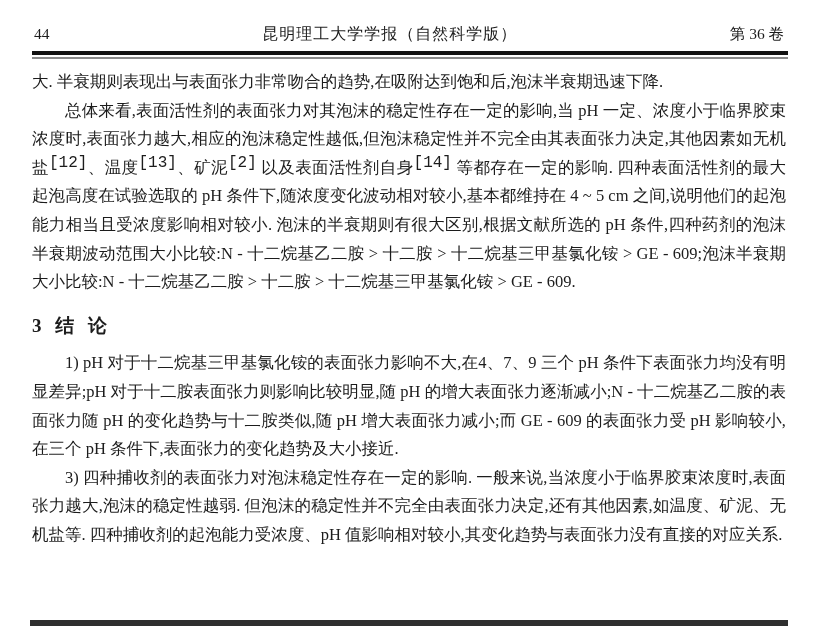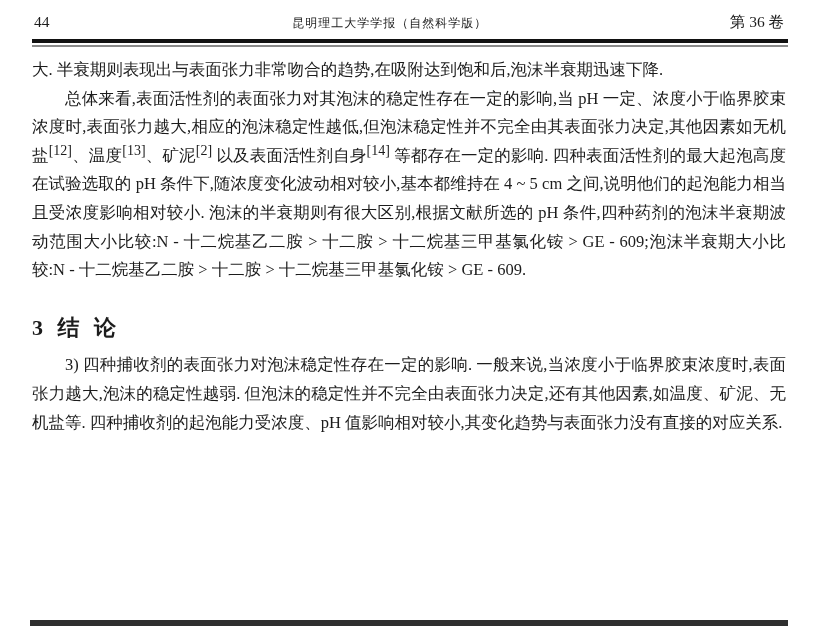--- a/index.html
+++ b/index.html
@@ -7,59 +7,60 @@
     width: 816px; height: 629px;
     background: #ffffff;
     font-family: "Liberation Serif", "DejaVu Serif", serif;
     color: #1c1c1c;
     overflow: hidden;
   }
   .page {
     position: relative;
     width: 816px; height: 629px;
     box-sizing: border-box;
-    padding: 10px 30px 0 32px;
+    padding: 22px 30px 0 32px;
   }
   
   .running-head {
     display: flex;
     align-items: baseline;
     justify-content: space-between;
     font-size: 15.5px;
     padding: 2px 2px 6px 2px;
   }
-  .running-head .journal { font-size: 12px; letter-spacing: 1px; }
+  .running-head .journal { font-size: 16px; letter-spacing: 1px; }
   .rule-thick {
     height: 4px; background: #111;
     margin: 0 -2px 2px 0;
   }
   .rule-thin {
     height: 2px; background: #8a8a8a;
     margin: 0 -2px 0 0;
   }
   
   .content {
     margin-top: 9px;
     font-size: 16.5px;
     line-height: 28.6px;
     text-align: justify;
     text-justify: inter-ideograph;
   }
   .content p { margin: 0; }
   p.indent { text-indent: 2em; }
   sup.cite {
-    font-size: 14px;
+    font-size: 16px;
     line-height: 0;
     vertical-align: 6px;
     letter-spacing: 0;
+    font-family: Liberation Mono, monospace;
   }
   
   h2.section-heading {
-    margin: 29px 0 9px 0;
-    font-size: 22px;
+    margin: 15px 0 9px 0;
+    font-size: 19px;
     font-weight: bold;
     word-spacing: 7px;
     letter-spacing: 1px;
   }
   
   .footer-rule {
     position: absolute;
     left: 30px; right: 28px;
     top: 620px; height: 6px;
     background: #2f2f2f;
@@ -79,18 +80,19 @@
   <div class="rule-thin"></div>
 
   <div class="content">
 
     <p>大. 半衰期则表现出与表面张力非常吻合的趋势,在吸附达到饱和后,泡沫半衰期迅速下降.</p>
 
     <p class="indent"><span>总体来看,表面活性剂的表面张力对其泡沫的稳定性存在一定的影响,当 pH 一定、浓度小于临界胶束浓度时,表面张力越大,相应的泡沫稳定性越低,但泡沫稳定性并不完全由其表面张力决定,其他因素如无机盐</span><sup class="cite">[12]</sup><span>、温度</span><sup class="cite">[13]</sup><span>、矿泥</span><sup class="cite">[2]</sup><span> 以及表面活性剂自身</span><sup class="cite">[14]</sup><span> 等都存在一定的影响. 四种表面活性剂的最大起泡高度在试验选取的 pH 条件下,随浓度变化波动相对较小,基本都维持在 4 ~ 5 cm 之间,说明他们的起泡能力相当且受浓度影响相对较小. 泡沫的半衰期则有很大区别,根据文献所选的 pH 条件,四种药剂的泡沫半衰期波动范围大小比较:N - 十二烷基乙二胺 &gt; 十二胺 &gt; 十二烷基三甲基氯化铵 &gt; GE - 609;泡沫半衰期大小比较:N - 十二烷基乙二胺 &gt; 十二胺 &gt; 十二烷基三甲基氯化铵 &gt; GE - 609.</span></p>
 
     <h2 class="section-heading">3 结 论</h2>
 
+    <p class="indent">1) pH 对于十二烷基三甲基氯化铵的表面张力影响不大,在4、7、9 三个 pH 条件下表面张力均没有明显差异;pH 对于十二胺表面张力则影响比较明显,随 pH 的增大表面张力逐渐减小;N - 十二烷基乙二胺的表面张力随 pH 的变化趋势与十二胺类似,随 pH 增大表面张力减小;而 GE - 609 的表面张力受 pH 影响较小,在三个 pH 条件下,表面张力的变化趋势及大小接近.</p>
     <p class="indent">3) 四种捕收剂的表面张力对泡沫稳定性存在一定的影响. 一般来说,当浓度小于临界胶束浓度时,表面张力越大,泡沫的稳定性越弱. 但泡沫的稳定性并不完全由表面张力决定,还有其他因素,如温度、矿泥、无机盐等. 四种捕收剂的起泡能力受浓度、pH 值影响相对较小,其变化趋势与表面张力没有直接的对应关系.</p>
 
   </div>
 
   <div class="footer-rule"></div>
 </div>
 
 </body></html>

